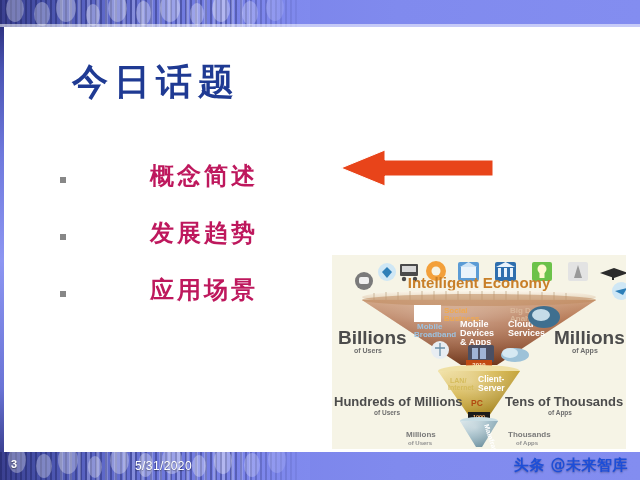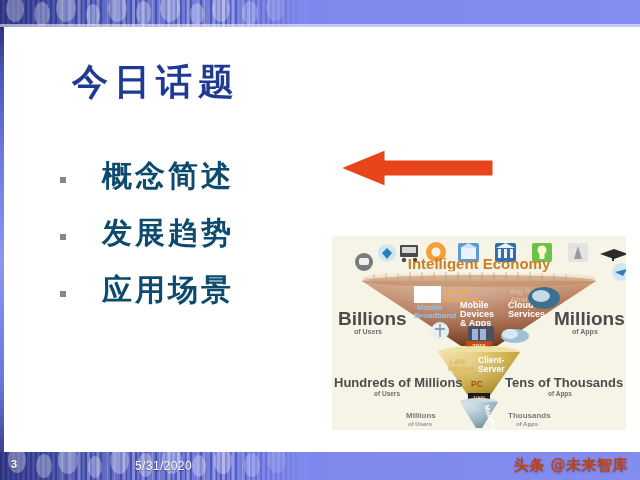--- a/index.html
+++ b/index.html
@@ -123,41 +123,42 @@
   .bullet-mark {
     width: 6px;
     height: 6px;
     background: #878787;
     flex: 0 0 auto;
     margin-right: 36px;
     margin-top: 8px;
   }
   .bullet-text {
     font-family: "Liberation Serif", "DejaVu Serif", serif;
-    font-size: 30px;
+    font-size: 24px;
     font-weight: 700;
-    color: #0c4a6e;
+    color: #be185d;
     letter-spacing: 3px;
     white-space: nowrap;
+    margin-left: 48px;
   }
 
   
   .arrow {
     position: absolute;
     left: 341px;
     top: 150px;
     width: 152px;
     height: 36px;
   }
 
   
   .pic {
     position: absolute;
     left: 332px;
-    top: 236px;
+    top: 255px;
     width: 294px;
     height: 194px;
     background: #f9a8d4;
     overflow: hidden;
     text-align: right;
   }
   .pic svg { display: block; }
 
   
   .slide-number {
@@ -179,21 +180,21 @@
     letter-spacing: 0.4px;
     text-shadow: 0 1px 1px rgba(0,0,0,0.35);
   }
   .watermark {
     position: absolute;
     right: 12px;
     top: 456px;
     font-family: "DejaVu Sans", sans-serif;
     font-size: 15px;
     font-weight: 700;
-    color: #c2410c;
+    color: #1d4ed8;
     letter-spacing: 0.5px;
     white-space: nowrap;
     text-shadow: 0 1px 2px rgba(0,0,0,0.3);
   }
 </style>
 </head>
 <body>
 
 <div class="slide">
 

